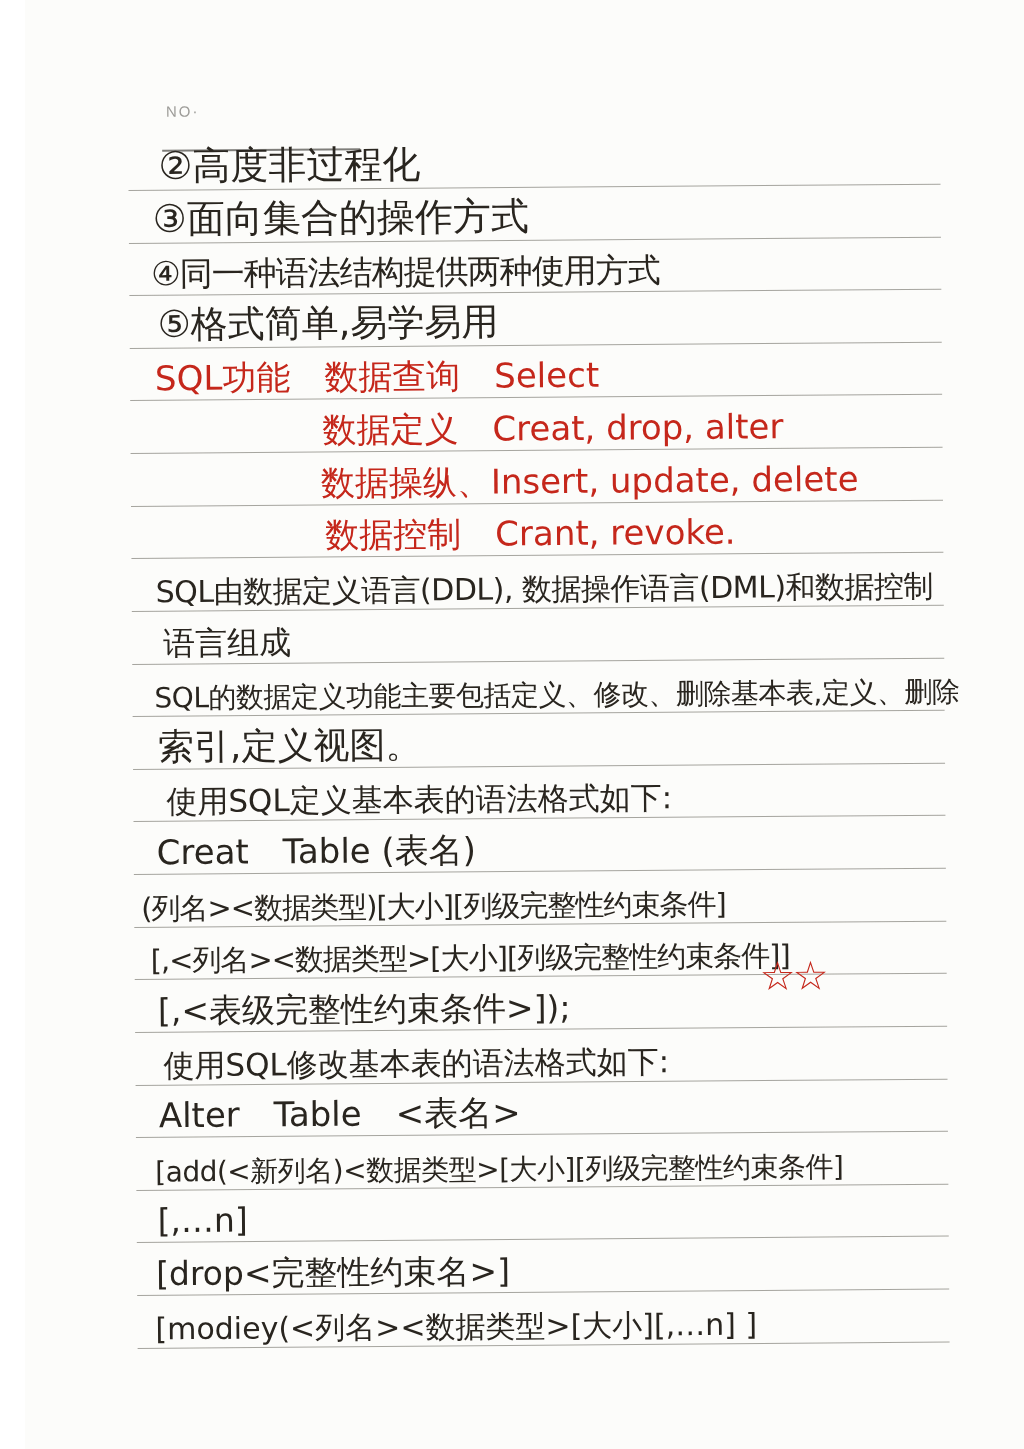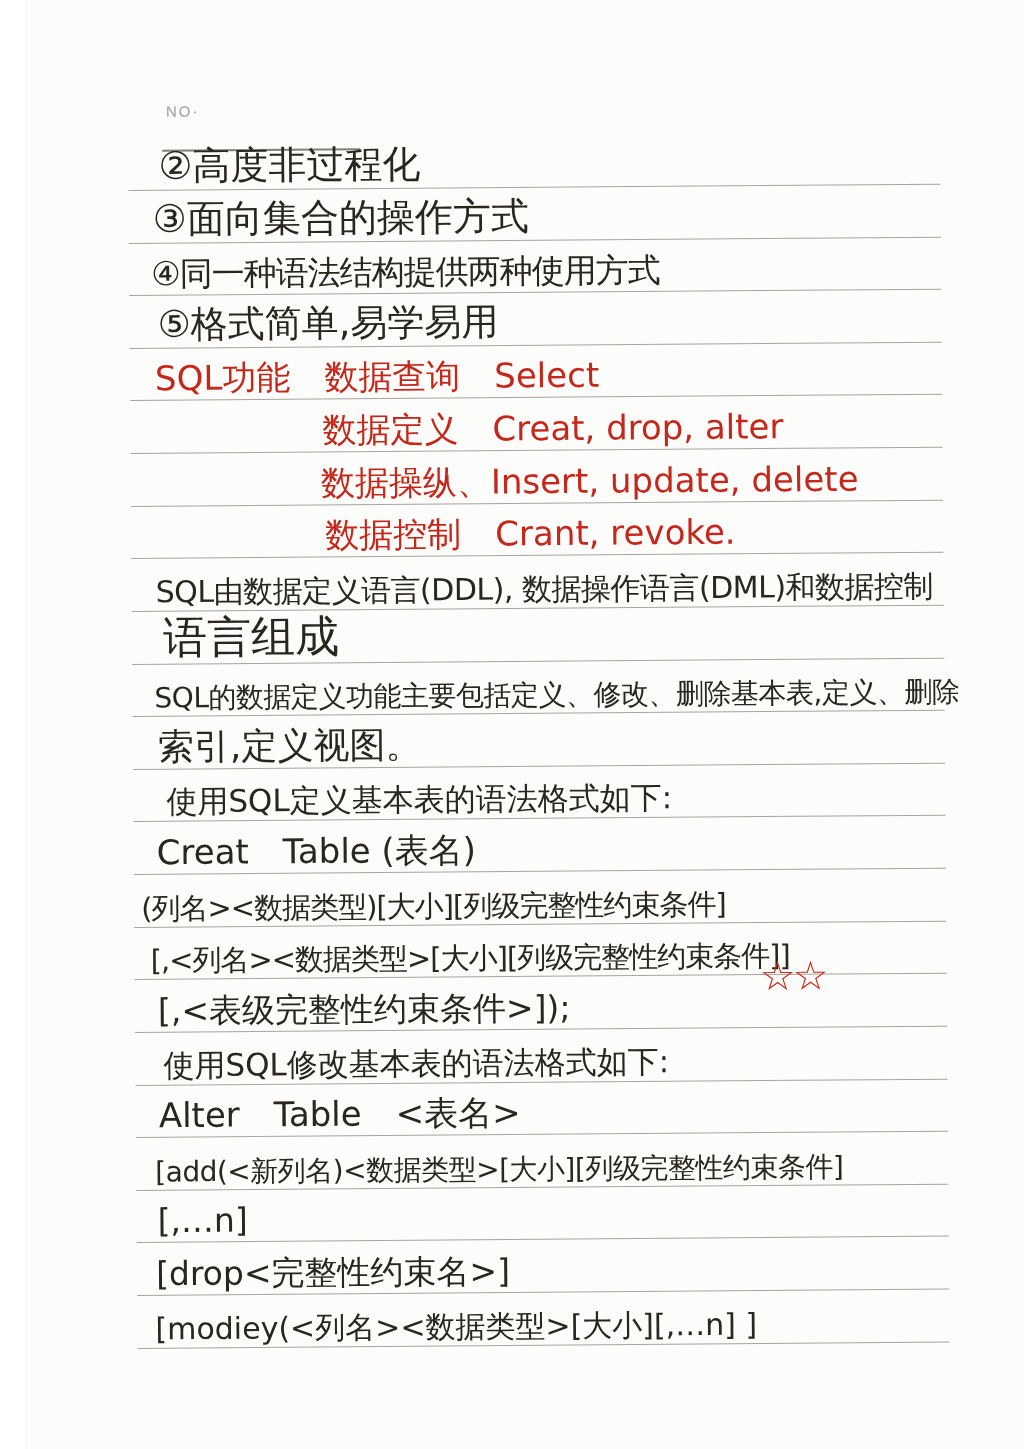--- a/index.html
+++ b/index.html
@@ -64,21 +64,21 @@
 
     <div class="row ink-black" style="left:138px;top:190px;font-size:38px">②高度非过程化</div>
     <div class="row ink-black" style="left:132px;top:243px;font-size:38px">③面向集合的操作方式</div>
     <div class="row ink-black" style="left:130px;top:295px;font-size:33px;letter-spacing:-1px">④同一种语法结构提供两种使用方式</div>
     <div class="row ink-black" style="left:136px;top:348px;font-size:37px">⑤格式简单,易学易用</div>
     <div class="row ink-red" style="left:133px;top:400px;font-size:34px">SQL功能　数据查询　Select</div>
     <div class="row ink-red" style="left:300px;top:453px;font-size:34px">数据定义　Creat, drop, alter</div>
     <div class="row ink-red" style="left:298px;top:506px;font-size:34px">数据操纵、Insert, update, delete</div>
     <div class="row ink-red" style="left:302px;top:558px;font-size:34px">数据控制　Crant, revoke.</div>
     <div class="row ink-black" style="left:132px;top:611px;font-size:30px;letter-spacing:-0.5px">SQL由数据定义语言(DDL), 数据操作语言(DML)和数据控制</div>
-    <div class="row ink-black" style="left:139px;top:664px;font-size:44px">语言组成</div>
+    <div class="row ink-black" style="left:139px;top:664px;font-size:32px">语言组成</div>
     <div class="row ink-black" style="left:130px;top:716px;font-size:28px;letter-spacing:-0.5px">SQL的数据定义功能主要包括定义、修改、删除基本表,定义、删除</div>
     <div class="row ink-black" style="left:133px;top:769px;font-size:36px">索引,定义视图。</div>
     <div class="row ink-black" style="left:141px;top:821px;font-size:31px">使用SQL定义基本表的语法格式如下:</div>
     <div class="row ink-black" style="left:131px;top:874px;font-size:34px">Creat　Table (表名)</div>
     <div class="row ink-black" style="left:115px;top:927px;font-size:29px;letter-spacing:-1px">(列名&gt;&lt;数据类型)[大小][列级完整性约束条件]</div>
     <div class="row ink-black" style="left:124px;top:979px;font-size:29px;letter-spacing:-1px">[,&lt;列名&gt;&lt;数据类型&gt;[大小][列级完整性约束条件]]</div>
     <div class="row ink-black" style="left:131px;top:1032px;font-size:33px">[,&lt;表级完整性约束条件&gt;]);</div>
     <div class="row ink-black" style="left:136px;top:1085px;font-size:31px">使用SQL修改基本表的语法格式如下:</div>
     <div class="row ink-black" style="left:131px;top:1137px;font-size:34px">Alter　Table　&lt;表名&gt;</div>
     <div class="row ink-black" style="left:127px;top:1190px;font-size:28px;letter-spacing:-0.5px">[add(&lt;新列名)&lt;数据类型&gt;[大小][列级完整性约束条件]</div>

